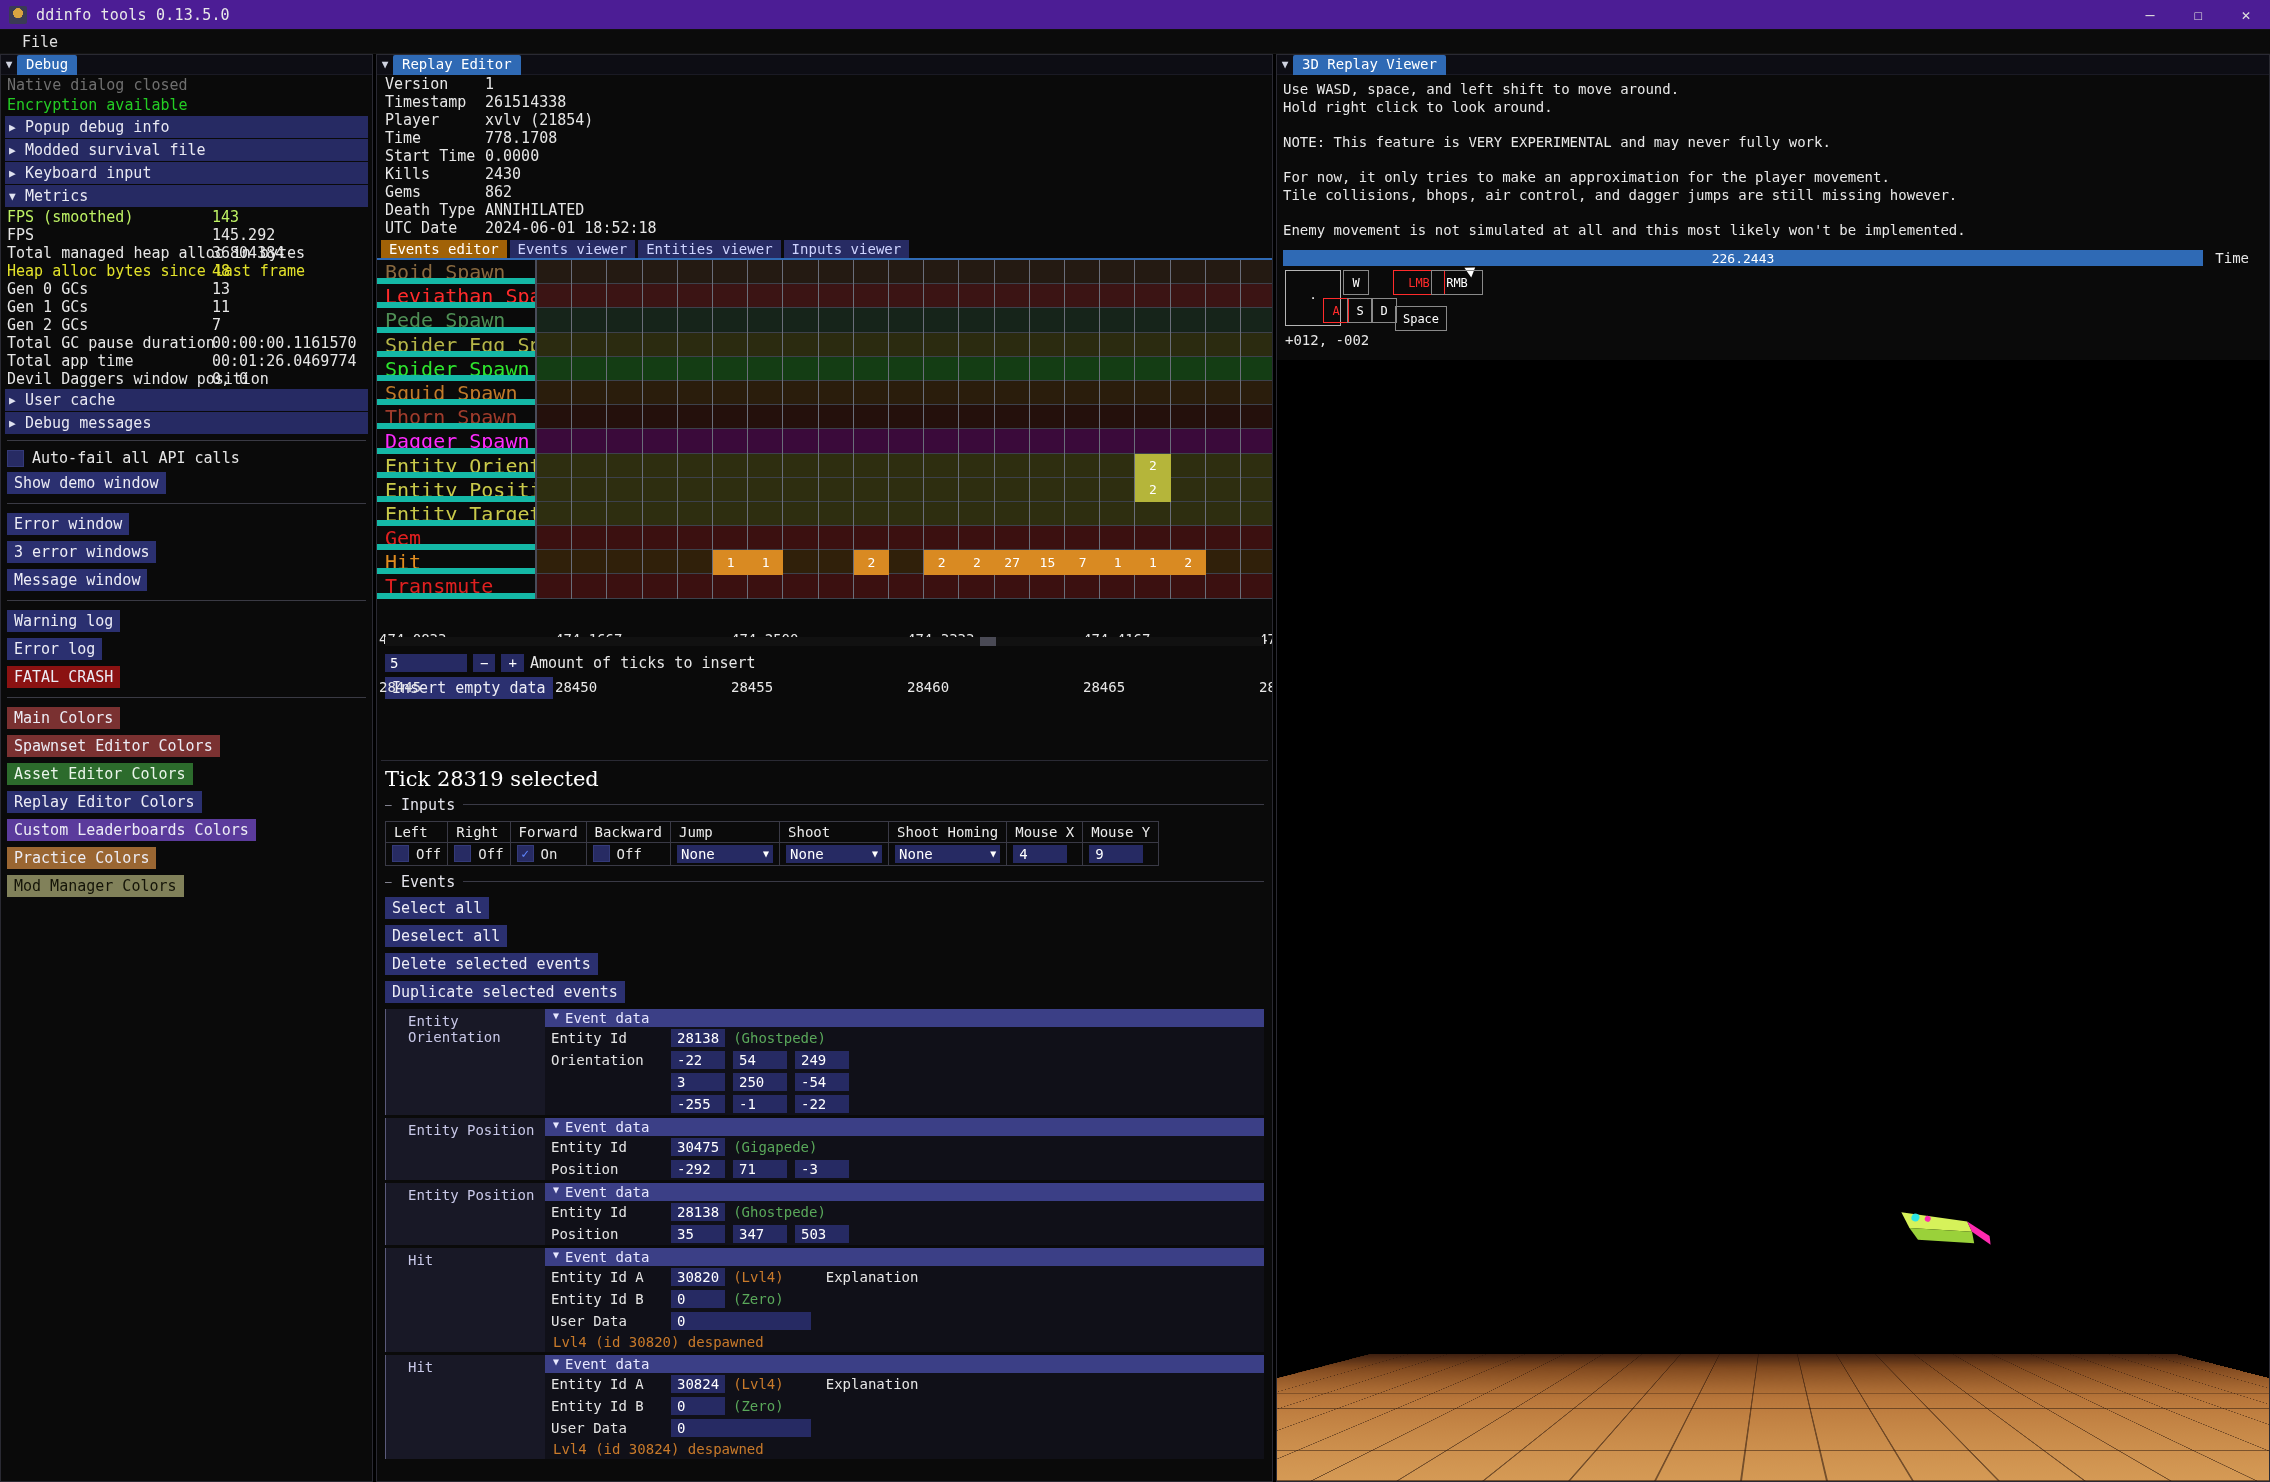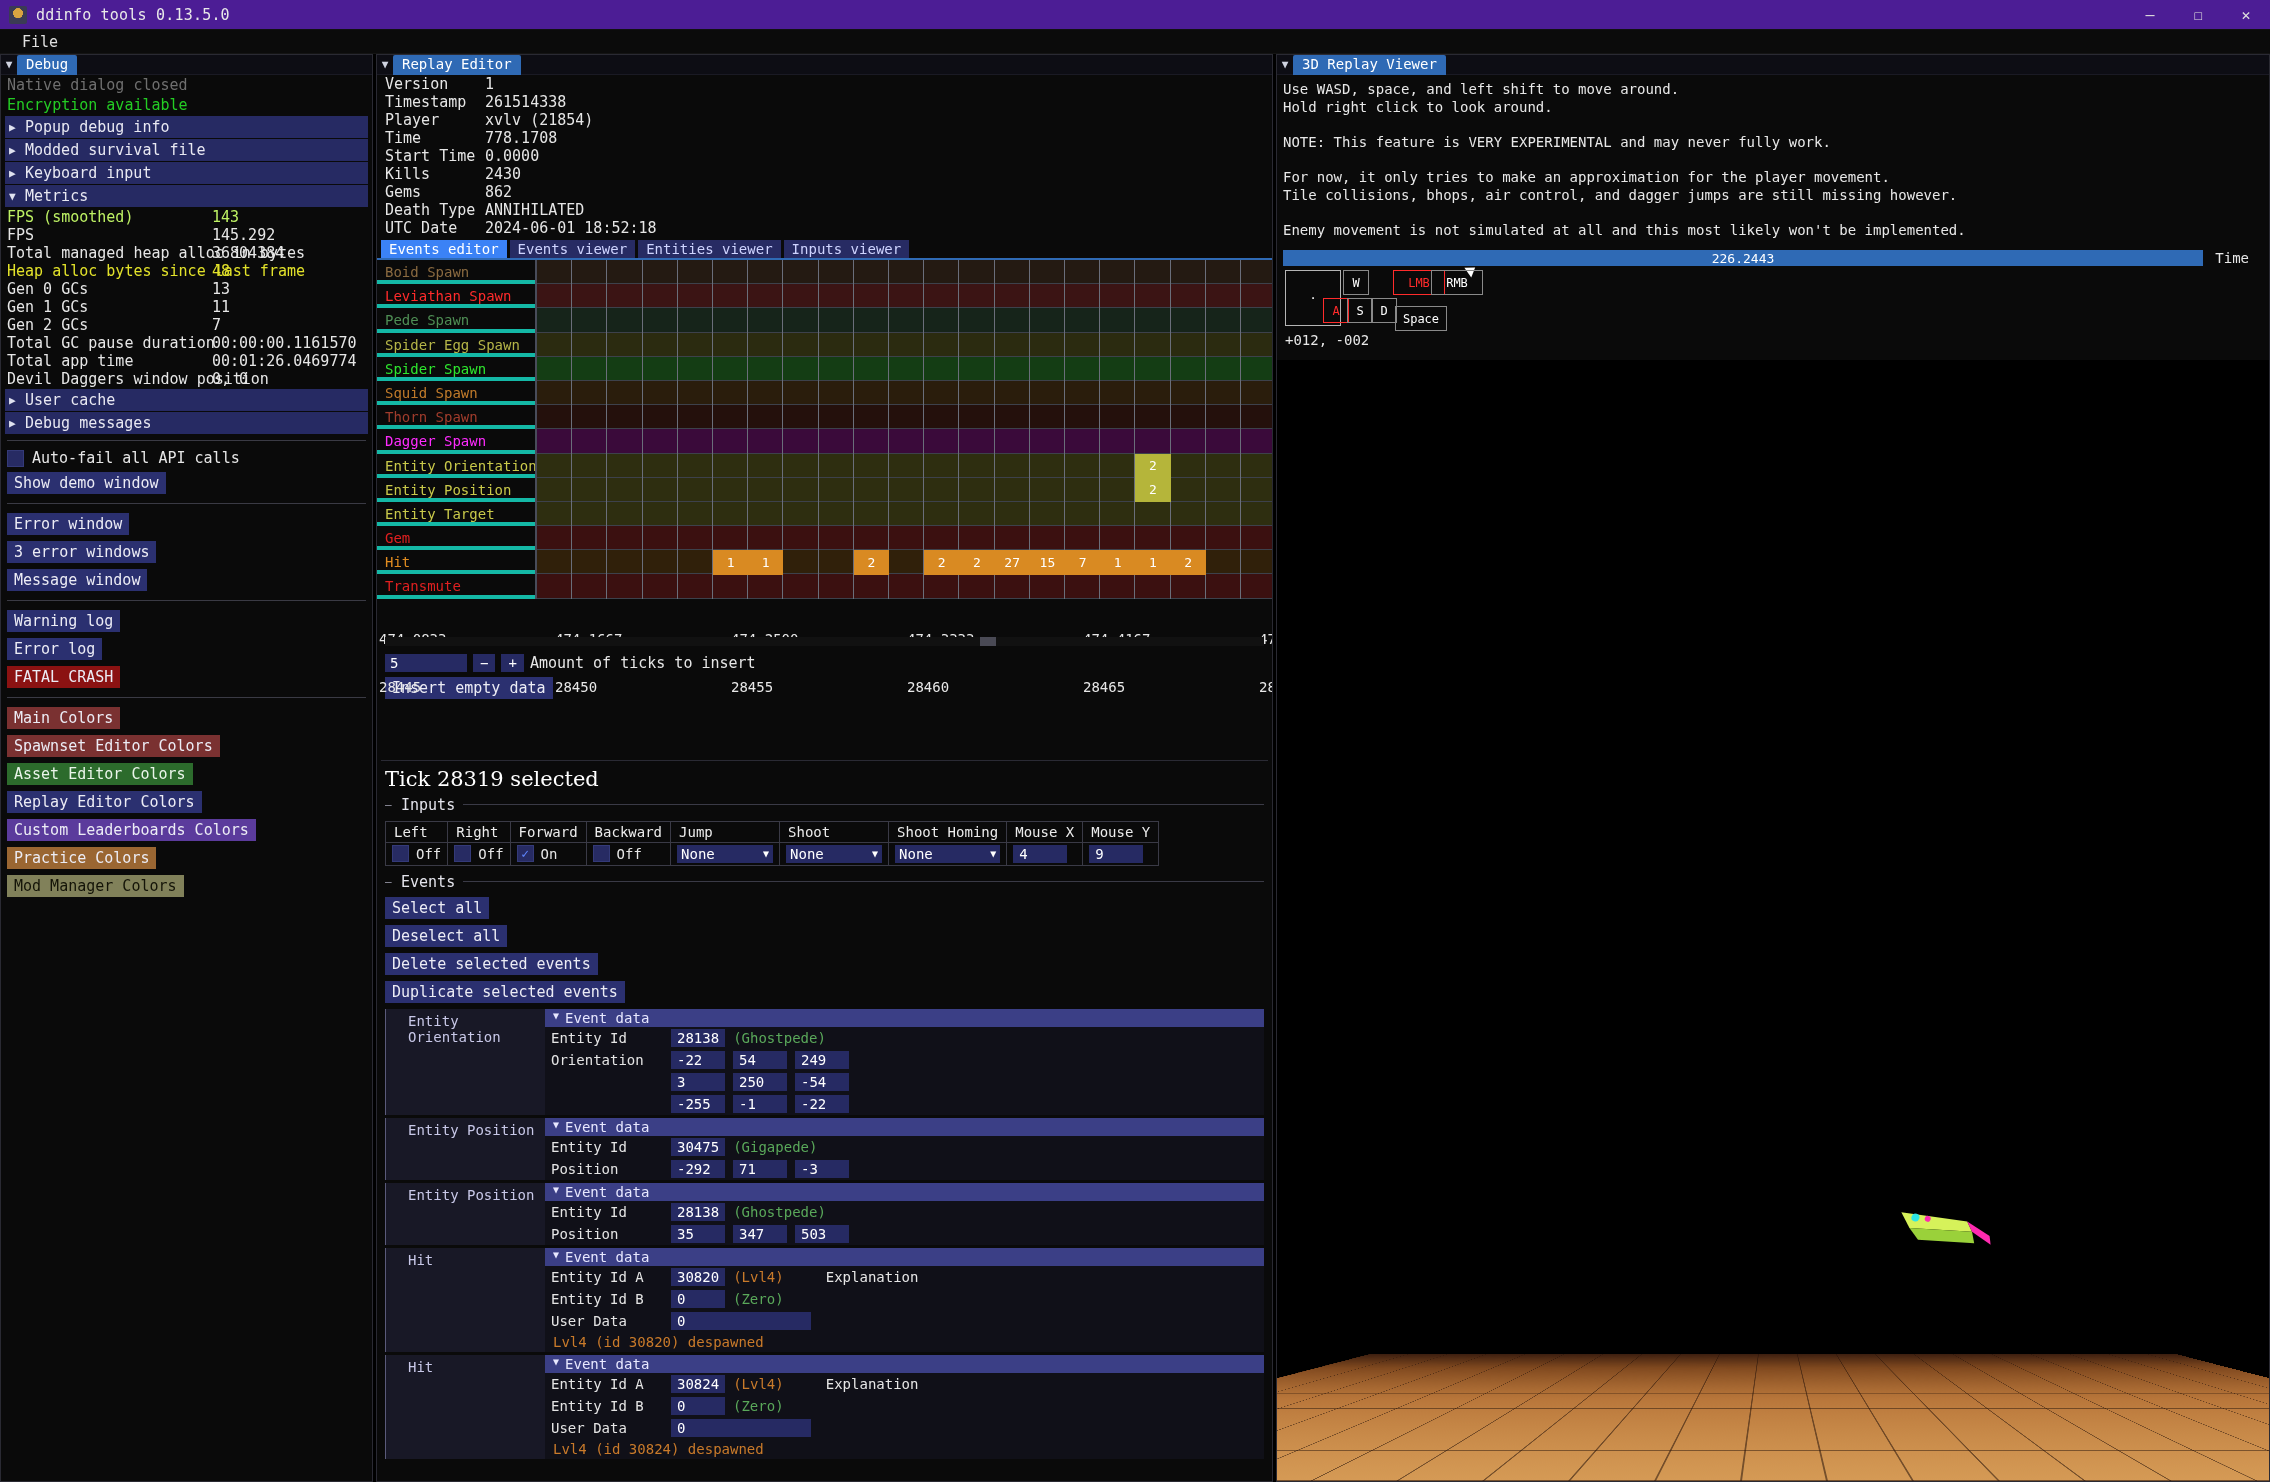--- a/index.html
+++ b/index.html
@@ -62,26 +62,26 @@
   .btn.darkred{ background:#7a3131; }
   .btn.green{ background:#2c6b2c; color:#eaf5ea; }
   .btn.blue{ background:#2b3070; }
   .btn.purple{ background:#5b3b9c; }
   .btn.brown{ background:#9a6632; }
   .btn.olive{ background:#81815a; color:#141408;}
 
   
   .tabsrow{ display:flex; gap:3px; padding:3px 4px 0 4px; border-bottom:2px solid #2f6ab5; }
   .tabsrow .t{ background:#272b63; color:#cfd4ff; padding:1px 8px; font-size:14px; cursor:pointer;}
-  .tabsrow .t.active{ background:#3b82f6; color:#fff; }
+  .tabsrow .t.active{ background:#a16207; color:#fff; }
 
   .tl-wrap{ display:flex; position:relative; }
   .tl-labels{ width:160px; flex:none; border-right:2px solid #484c5a;}
-  .tl-lab{ height:24.2px; line-height:24.2px; padding-left:8px; font-size:14px;
-           border-bottom:4px solid #14b8a6; white-space:nowrap; overflow:hidden;}
+  .tl-lab{ height:24.2px; line-height:24.2px; padding-left:8px; font-size:20px;
+           border-bottom:6px solid #14b8a6; white-space:nowrap; overflow:hidden;}
   .tl-grid{ position:relative; flex:1; overflow:hidden;}
   .tl-row{ height:24.2px; position:relative; border-bottom:1px solid #3d414b;}
   .cell{ position:absolute; top:0; height:24.2px; width:24.2px; border-right:1px solid #6a6e7a;
          box-sizing:border-box;}
   .cellmark{ position:absolute; top:0; height:24.2px; width:24.2px; display:flex;
              align-items:center; justify-content:center; font-size:13px; color:#fff; }
   .tl-axis{ display:flex; position:relative; height:38px; font-size:14px; color:#e8e8e8;}
   .axis-tick{ position:absolute; white-space:pre; }
   .scrollbar-h{ height:9px; background:#111; margin-top:2px; position:relative; }
   .scrollbar-h .thumb{ position:absolute; height:9px; background:#4a4a55; }

